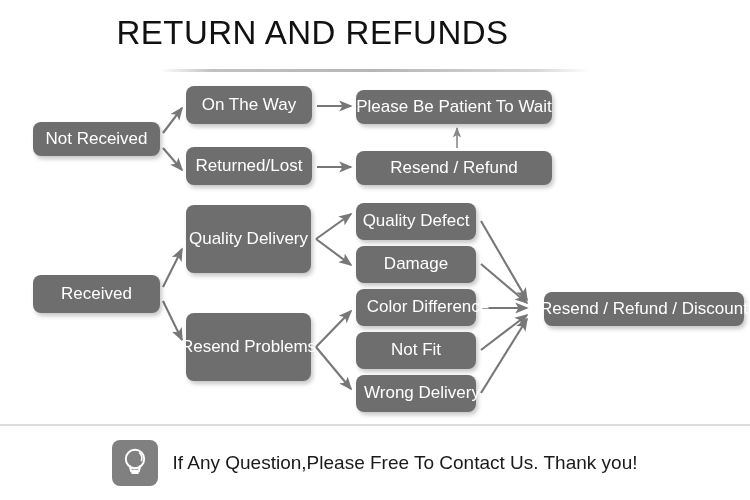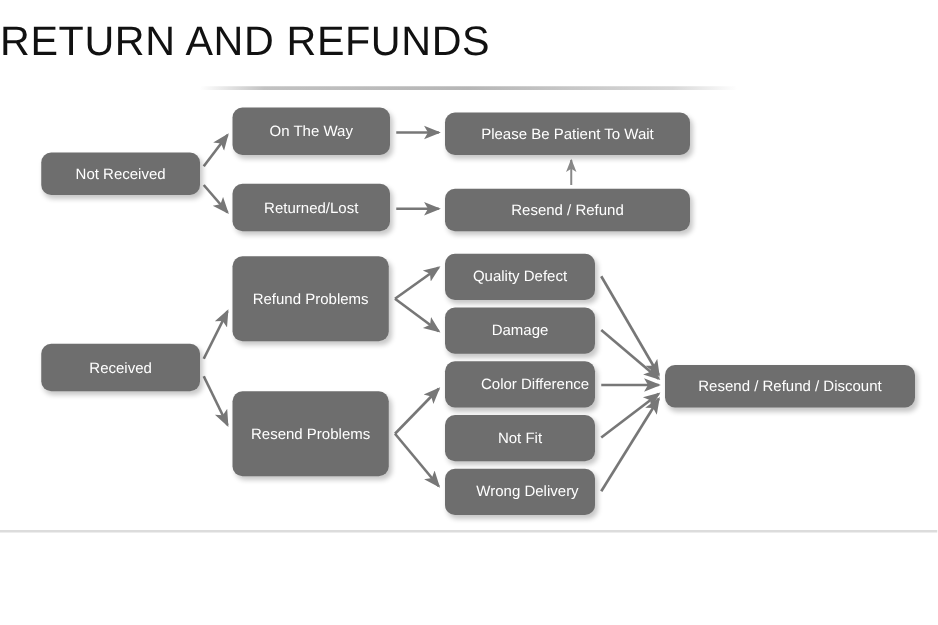--- a/index.html
+++ b/index.html
@@ -18,20 +18,21 @@
     height: 500px;
     background: #ffffff;
   }
 
   
   .title {
     position: absolute;
     left: 0;
     top: 14px;
     width: 625px;
+    text-align: center;
     font-size: 33px;
     font-weight: 400;
     letter-spacing: 0.5px;
     color: #111111;
   }
 
   .title-rule {
     position: absolute;
     left: 160px;
     top: 69px;
@@ -64,21 +65,21 @@
   }
 
   .node {
     position: absolute;
     background: #6e6e6e;
     color: #ffffff;
     border-radius: 8px;
     display: flex;
     align-items: center;
     justify-content: center;
-    font-size: 12px;
+    font-size: 17px;
     font-weight: 400;
     line-height: 1.2;
     padding: 0 8px;
     box-shadow: 2px 3px 4px rgba(0,0,0,0.22);
     white-space: nowrap;
   }
 
   
   .footer-rule {
     position: absolute;
@@ -156,27 +157,40 @@
           <line x1="481" y1="393" x2="527" y2="319" marker-end="url(#arrowhead)"></line>
         </g>
     </svg>
     <div id="nodes">
         <div class="node" style="left: 33px; top: 122px; width: 127px; height: 34px;">Not Received</div>
         <div class="node" style="left: 186px; top: 86px; width: 126px; height: 38px;">On The Way</div>
         <div class="node" style="left: 186px; top: 147px; width: 126px; height: 38px;">Returned/Lost</div>
         <div class="node" style="left: 356px; top: 90px; width: 196px; height: 34px;">Please Be Patient To Wait</div>
         <div class="node" style="left: 356px; top: 151px; width: 196px; height: 34px;">Resend / Refund</div>
         <div class="node" style="left: 33px; top: 275px; width: 127px; height: 38px;">Received</div>
-        <div class="node" style="left: 186px; top: 205px; width: 125px; height: 68px;">Refund Problems</div>
+        <div class="node" style="left: 186px; top: 205px; width: 125px; height: 68px;">Quality Delivery</div>
         <div class="node" style="left: 186px; top: 313px; width: 125px; height: 68px;">Resend Problems</div>
         <div class="node" style="left: 356px; top: 203px; width: 120px; height: 37px;">Quality Defect</div>
         <div class="node" style="left: 356px; top: 246px; width: 120px; height: 37px;">Damage</div>
         <div class="node" style="left: 356px; top: 289px; width: 120px; height: 37px; padding-left: 32px;">Color Difference</div>
         <div class="node" style="left: 356px; top: 332px; width: 120px; height: 37px;">Not Fit</div>
         <div class="node" style="left: 356px; top: 375px; width: 120px; height: 37px; padding-left: 20px;">Wrong Delivery</div>
-        <div class="node" style="left: 532px; top: 292px; width: 200px; height: 34px;">Resend / Refund / Discount</div>
+        <div class="node" style="left: 544px; top: 292px; width: 200px; height: 34px;">Resend / Refund / Discount</div>
       </div>
   </div>
 
   <div class="footer-rule"></div>
 
+  <div class="footer">
+    <div class="footer-icon">
+      <svg width="30" height="34" viewBox="0 0 30 34" aria-hidden="true">
+        <circle cx="15" cy="13" r="9.2" fill="none" stroke="#ffffff" stroke-width="1.9"></circle>
+        <path d="M19.6 7.0 a7.2 7.2 0 0 1 1.9 7.4" fill="none" stroke="#ffffff" stroke-width="1.7" stroke-linecap="round"></path>
+        <path d="M9.6 19.5 L11.2 25.5 L18.8 25.5 L20.4 19.5" fill="none" stroke="#ffffff" stroke-width="1.9" stroke-linejoin="round"></path>
+        <line x1="10.6" y1="22.0" x2="19.4" y2="22.0" stroke="#ffffff" stroke-width="1.5"></line>
+        <line x1="11.3" y1="24.4" x2="18.7" y2="24.4" stroke="#ffffff" stroke-width="1.5"></line>
+        <line x1="12.2" y1="27.0" x2="17.8" y2="27.0" stroke="#ffffff" stroke-width="1.9" stroke-linecap="round"></line>
+      </svg>
+    </div>
+    <div class="footer-text">If Any Question,Please Free To Contact Us. Thank you!</div>
+  </div>
 
 </div>
 
 </body></html>

